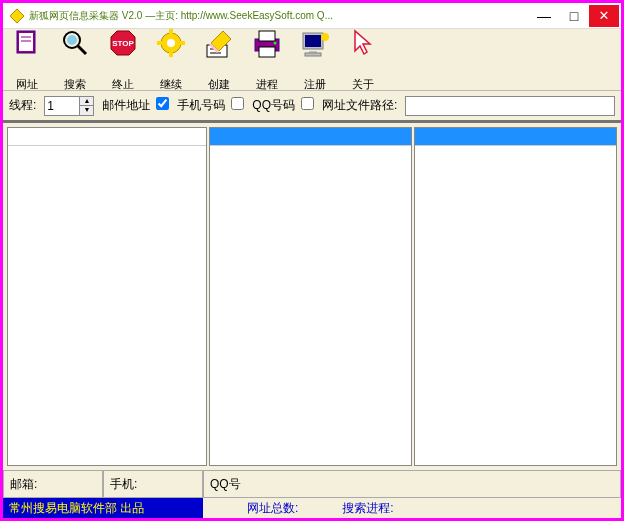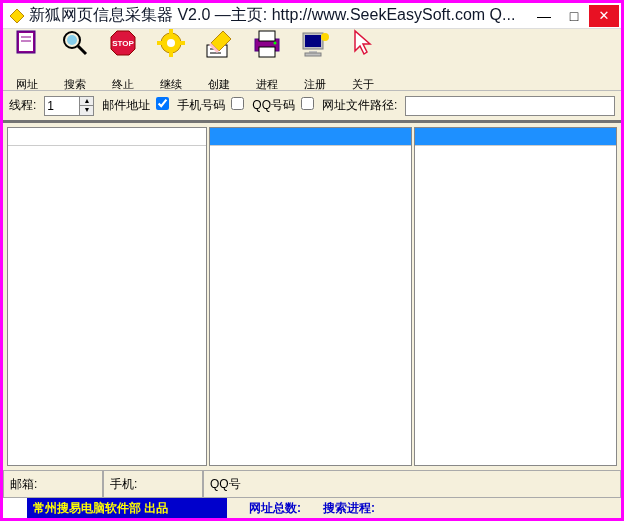--- a/index.html
+++ b/index.html
@@ -1,20 +1,20 @@
 <!DOCTYPE html>
 <html><head>
 <meta charset="utf-8">
 <style>
 * { box-sizing: border-box; margin: 0; padding: 0; }
 body { font-family: "Microsoft YaHei", SimSun, sans-serif; font-size: 12px; background: #fff; }
 .window { width: 624px; height: 521px; border: 3px solid #ff00ff; display: flex; flex-direction: column; background: #fff; }
 .titlebar { height: 26px; background: #fff; display: flex; align-items: center; padding: 0 2px; border-bottom: 1px solid #ddd; }
 .titlebar-icon { width: 16px; height: 16px; margin: 0 4px; }
-.titlebar-text { flex: 1; font-size: 16px; color: #0f172a; white-space: nowrap; overflow: hidden; }
+.titlebar-text { flex: 1; font-size: 10px; color: #4d7c0f; white-space: nowrap; overflow: hidden; }
 .win-btns { display: flex; }
 .win-btn { width: 30px; height: 22px; display: flex; align-items: center; justify-content: center; font-family: Arial; font-size: 14px; }
 .win-btn.min { background: #fff; color: #000; }
 .win-btn.max { background: #fff; color: #000; }
 .win-btn.close { background: #e81123; color: #fff; font-size: 13px; }
 .toolbar { height: 62px; background: #f5f0dc; display: flex; align-items: center; padding: 4px 8px; gap: 16px; border-bottom: 1px solid #bbb; }
 .tb-item { display: flex; flex-direction: column; align-items: center; gap: 18px; cursor: pointer; }
 .tb-icon { width: 32px; height: 32px; display: flex; align-items: center; justify-content: center; }
 .tb-label { font-size: 11px; color: #000; }
 .options { height: 32px; background: #f5f0dc; display: flex; align-items: center; padding: 0 6px; gap: 8px; border-bottom: 3px solid #737373; }
@@ -34,23 +34,23 @@
 .pane3 { flex: 1; }
 .pane-header { height: 18px; background: #fff; border-bottom: 1px solid #ccc; }
 .pane2 .pane-header, .pane3 .pane-header { background: #1e90ff; }
 .pane-body { flex: 1; background: #fff; overflow: auto; }
 .status1 { height: 28px; background: #f5f0dc; display: flex; align-items: stretch; }
 .status1 .cell { border: 1px solid #aaa; padding: 2px 6px; display: flex; align-items: center; }
 .status1 .c1 { width: 100px; }
 .status1 .c2 { width: 100px; }
 .status1 .c3 { flex: 1; }
 .status2 { height: 20px; display: flex; align-items: stretch; }
-.status2 .brand { width: 200px; background: #0000cc; color: #ffff00; display: flex; align-items: center; padding: 0 6px; font-weight: bold; margin-left: 24px; }
+.status2 .brand { width: 200px; background: #0000cc; color: #ffff00; display: flex; align-items: center; padding: 0 6px; font-weight: normal; }
 .status2 .info { flex: 1; background: #f5f0dc; display: flex; align-items: center; color: #0000cc; }
-.status2 .info span { margin-left: 22px; font-weight: bold; }
+.status2 .info span { margin-left: 44px; }
 svg { display: block; }
 </style>
 </head>
 <body>
 
 <div class="window">
   <div class="titlebar">
     <span class="titlebar-icon">
       <svg width="16" height="16" viewBox="0 0 16 16">
           <polygon points="8,1 15,8 8,15 1,8" fill="#ffd700" stroke="#b8860b"></polygon>

